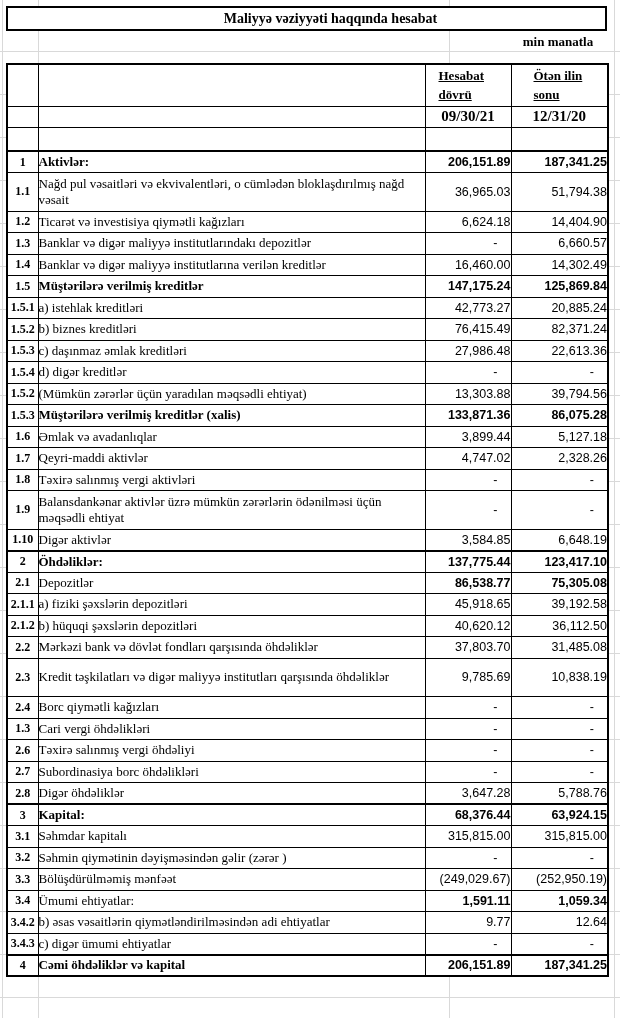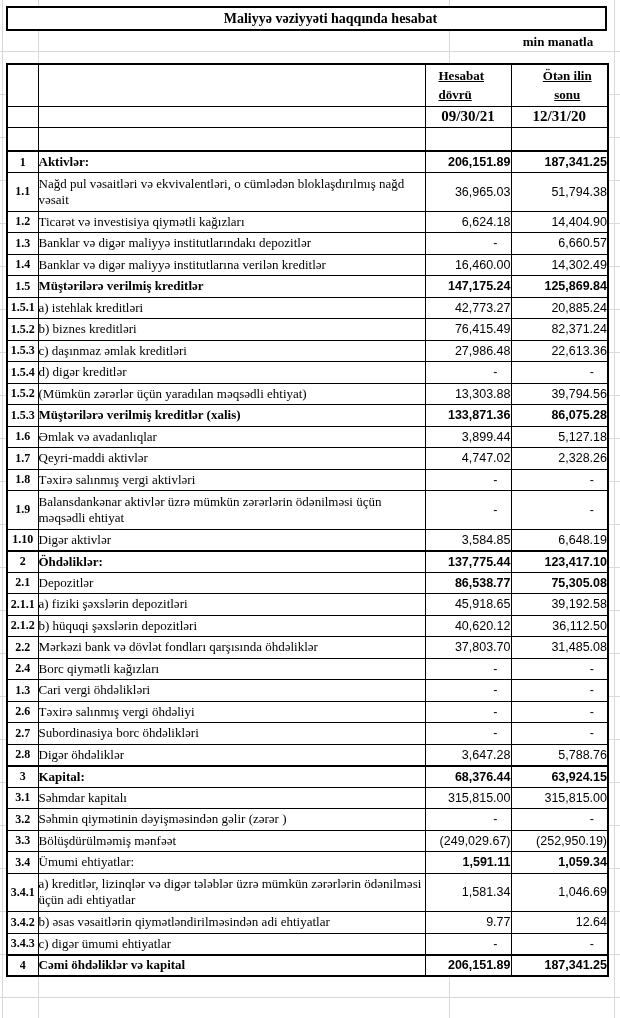--- a/index.html
+++ b/index.html
@@ -37,21 +37,21 @@
   table.fin td{
     border:1px solid #000;border-left-width:1.5px;border-right-width:1.5px;
     vertical-align:middle;padding:0;overflow:hidden;
   }
   tr.h1{height:42px;}
   tr.h2{height:21px;}
   tr.h3{height:24px;}
   tr.h3 td{border-bottom:2.5px solid #000;}
   td.hc{font-weight:bold;font-size:13px;line-height:19px;vertical-align:middle;text-decoration:underline;}
   td.hc.c3{padding-left:13px;}
-  td.hc.c4{padding-left:16px;text-align:center;}
+  td.hc.c4{padding-left:22px;}
   td.date{font-weight:bold;font-size:15px;text-align:center;}
   tbody tr{height:21.5px;}
   tbody tr.dbl{height:38.5px;padding-left:48px;}
   td.num{text-align:center;font-weight:bold;font-size:12px;}
   td.lbl{font-size:13px;line-height:16px;padding:2px 4px;}
   td.val{font-family:"Liberation Sans", sans-serif;font-size:12.5px;text-align:right;padding-right:7px;}
   td.val.dash{padding-right:13px;}
   tr.bold-vals td.val{font-weight:bold;}
   tr.bold-label td.lbl{font-weight:bold;}
   tr.thick td{border-top:2.5px solid #000;}
@@ -232,20 +232,26 @@
           <td class="lbl">b) hüquqi şəxslərin depozitləri</td>
           <td class="val">40,620.12</td>
           <td class="val">36,112.50</td>
         </tr>
         <tr class="">
           <td class="num">2.2</td>
           <td class="lbl">Mərkəzi bank və dövlət fondları qarşısında öhdəliklər</td>
           <td class="val">37,803.70</td>
           <td class="val">31,485.08</td>
         </tr>
+        <tr class="dbl">
+          <td class="num">2.3</td>
+          <td class="lbl">Kredit təşkilatları və digər maliyyə institutları qarşısında öhdəliklər</td>
+          <td class="val">9,785.69</td>
+          <td class="val">10,838.19</td>
+        </tr>
         <tr class="">
           <td class="num">2.4</td>
           <td class="lbl">Borc qiymətli kağızları</td>
           <td class="val dash">-</td>
           <td class="val dash">-</td>
         </tr>
         <tr class="">
           <td class="num">1.3</td>
           <td class="lbl">Cari vergi öhdəlikləri</td>
           <td class="val dash">-</td>
@@ -292,26 +298,20 @@
           <td class="lbl">Bölüşdürülməmiş mənfəət</td>
           <td class="val">(249,029.67)</td>
           <td class="val">(252,950.19)</td>
         </tr>
         <tr class="bold-vals">
           <td class="num">3.4</td>
           <td class="lbl">Ümumi ehtiyatlar:</td>
           <td class="val">1,591.11</td>
           <td class="val">1,059.34</td>
         </tr>
-        <tr class="dbl">
-          <td class="num">3.4.1</td>
-          <td class="lbl">a) kreditlər, lizinqlər və digər tələblər üzrə mümkün zərərlərin ödənilməsi üçün adi ehtiyatlar</td>
-          <td class="val">1,581.34</td>
-          <td class="val">1,046.69</td>
-        </tr>
         <tr class="">
           <td class="num">3.4.2</td>
           <td class="lbl">b) əsas vəsaitlərin qiymətləndirilməsindən adi ehtiyatlar</td>
           <td class="val">9.77</td>
           <td class="val">12.64</td>
         </tr>
         <tr class="">
           <td class="num">3.4.3</td>
           <td class="lbl">c) digər ümumi ehtiyatlar</td>
           <td class="val dash">-</td>

